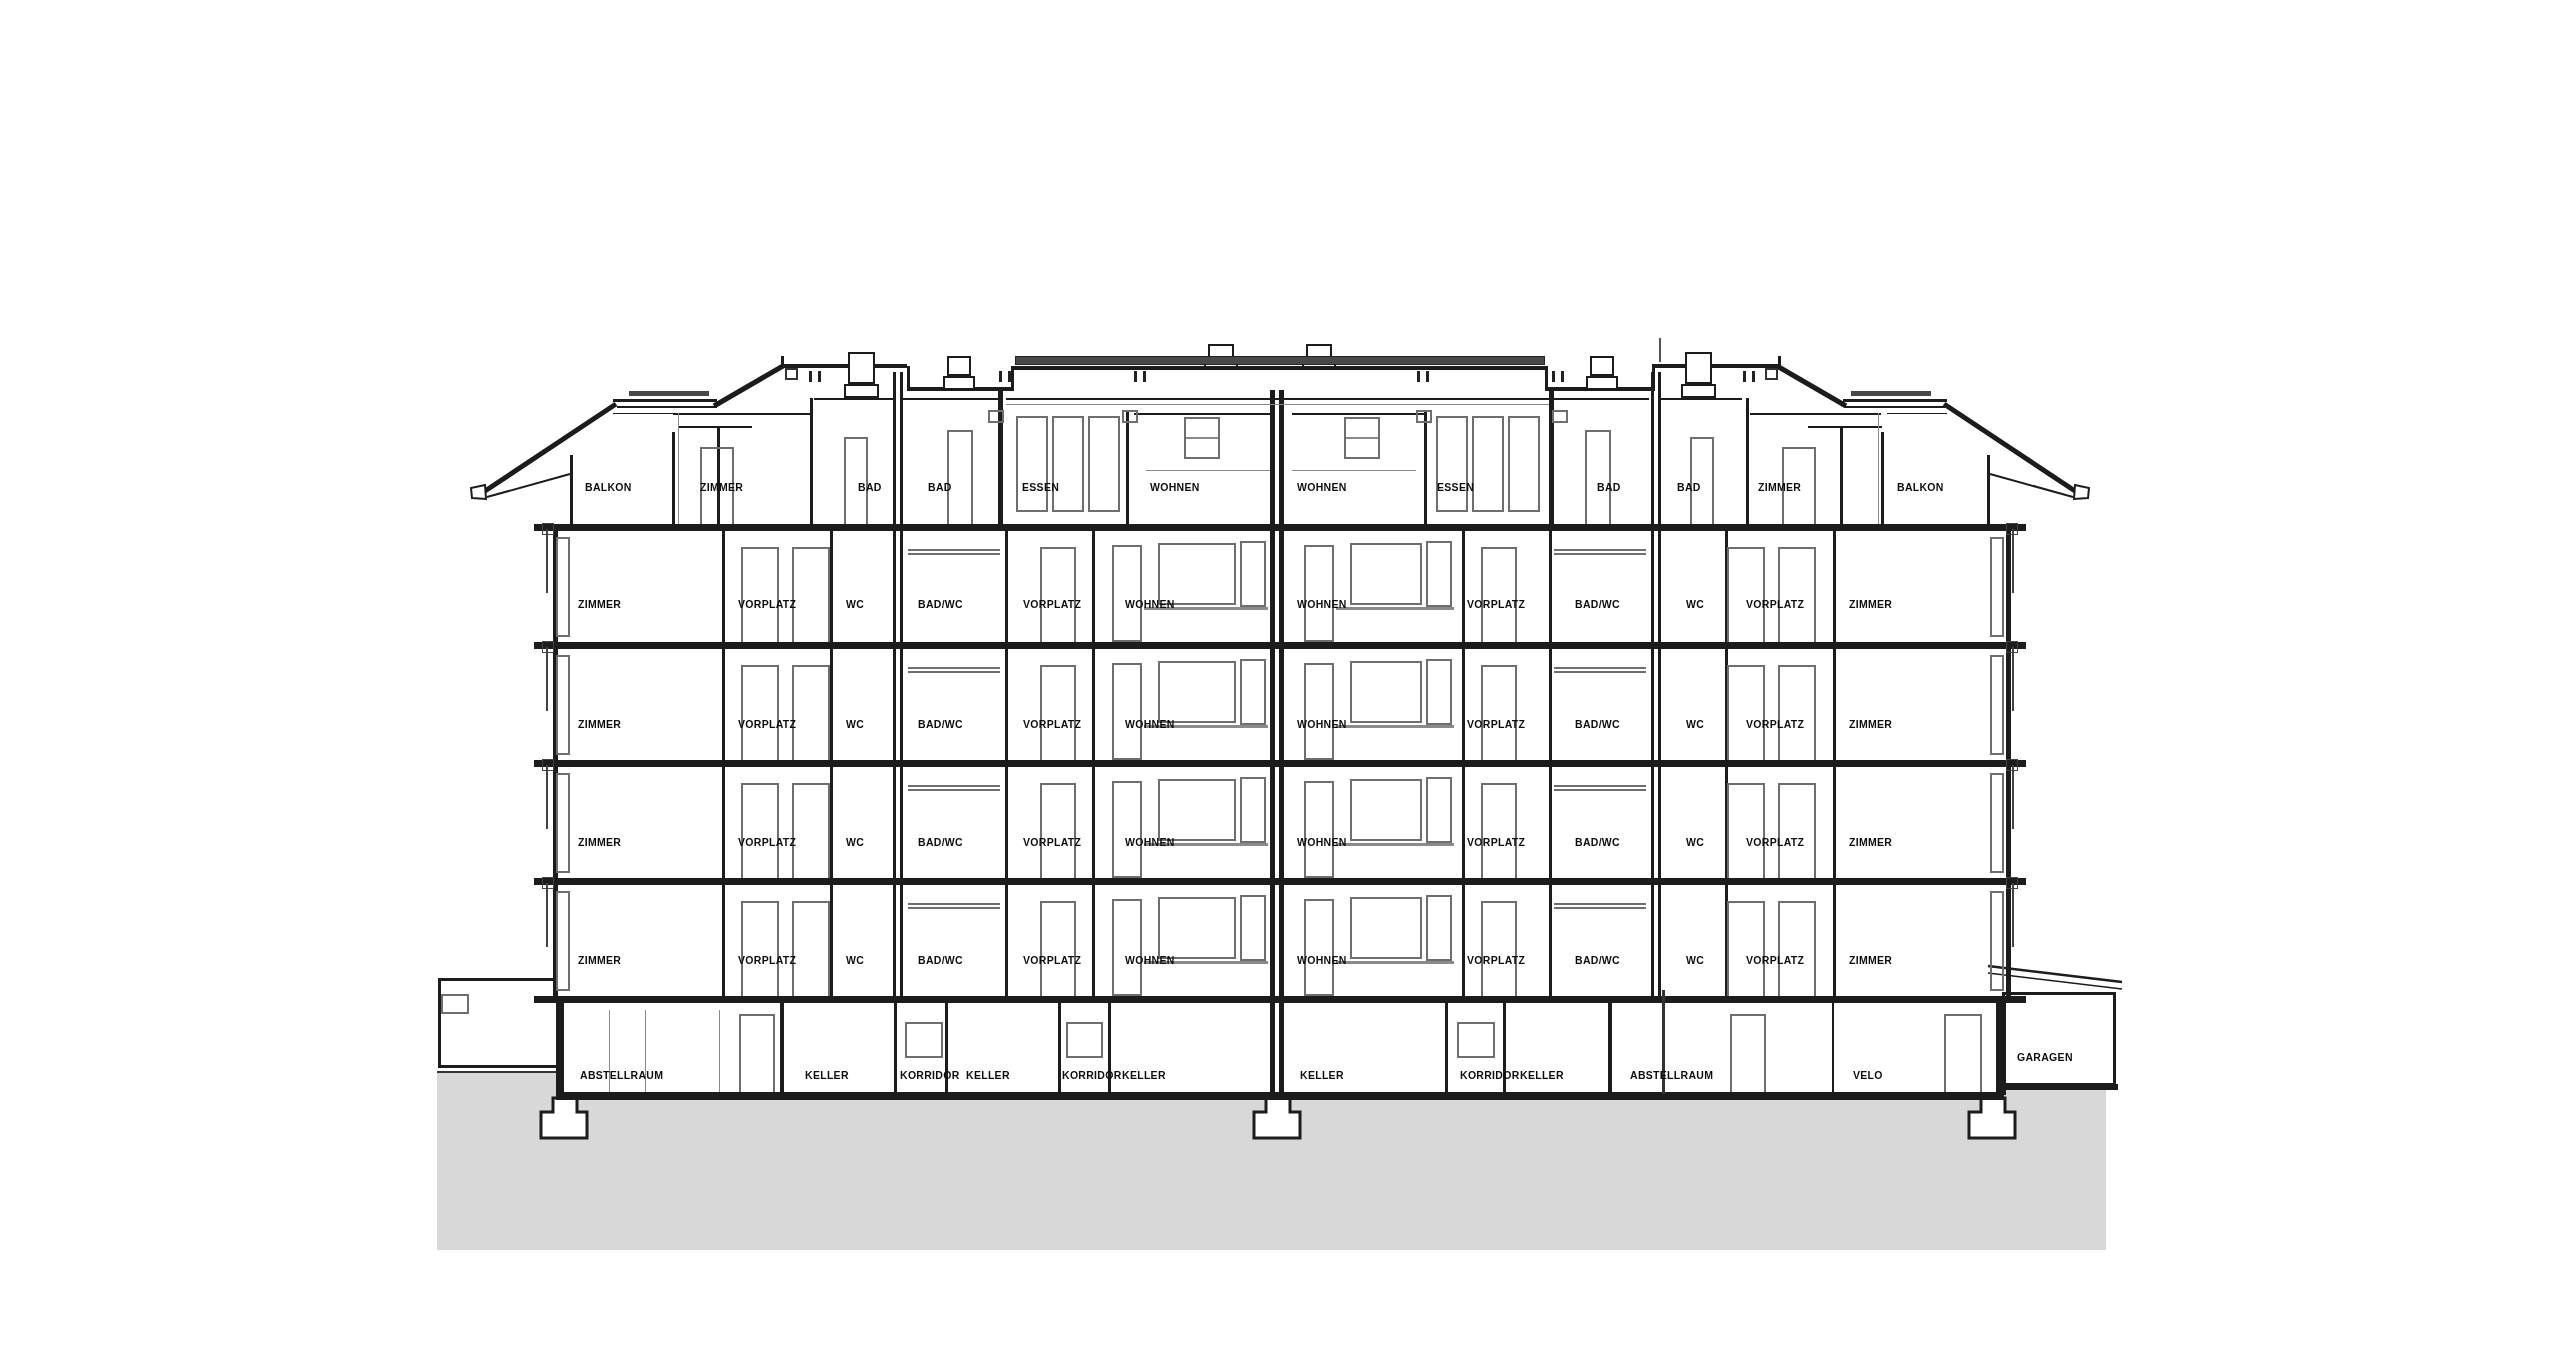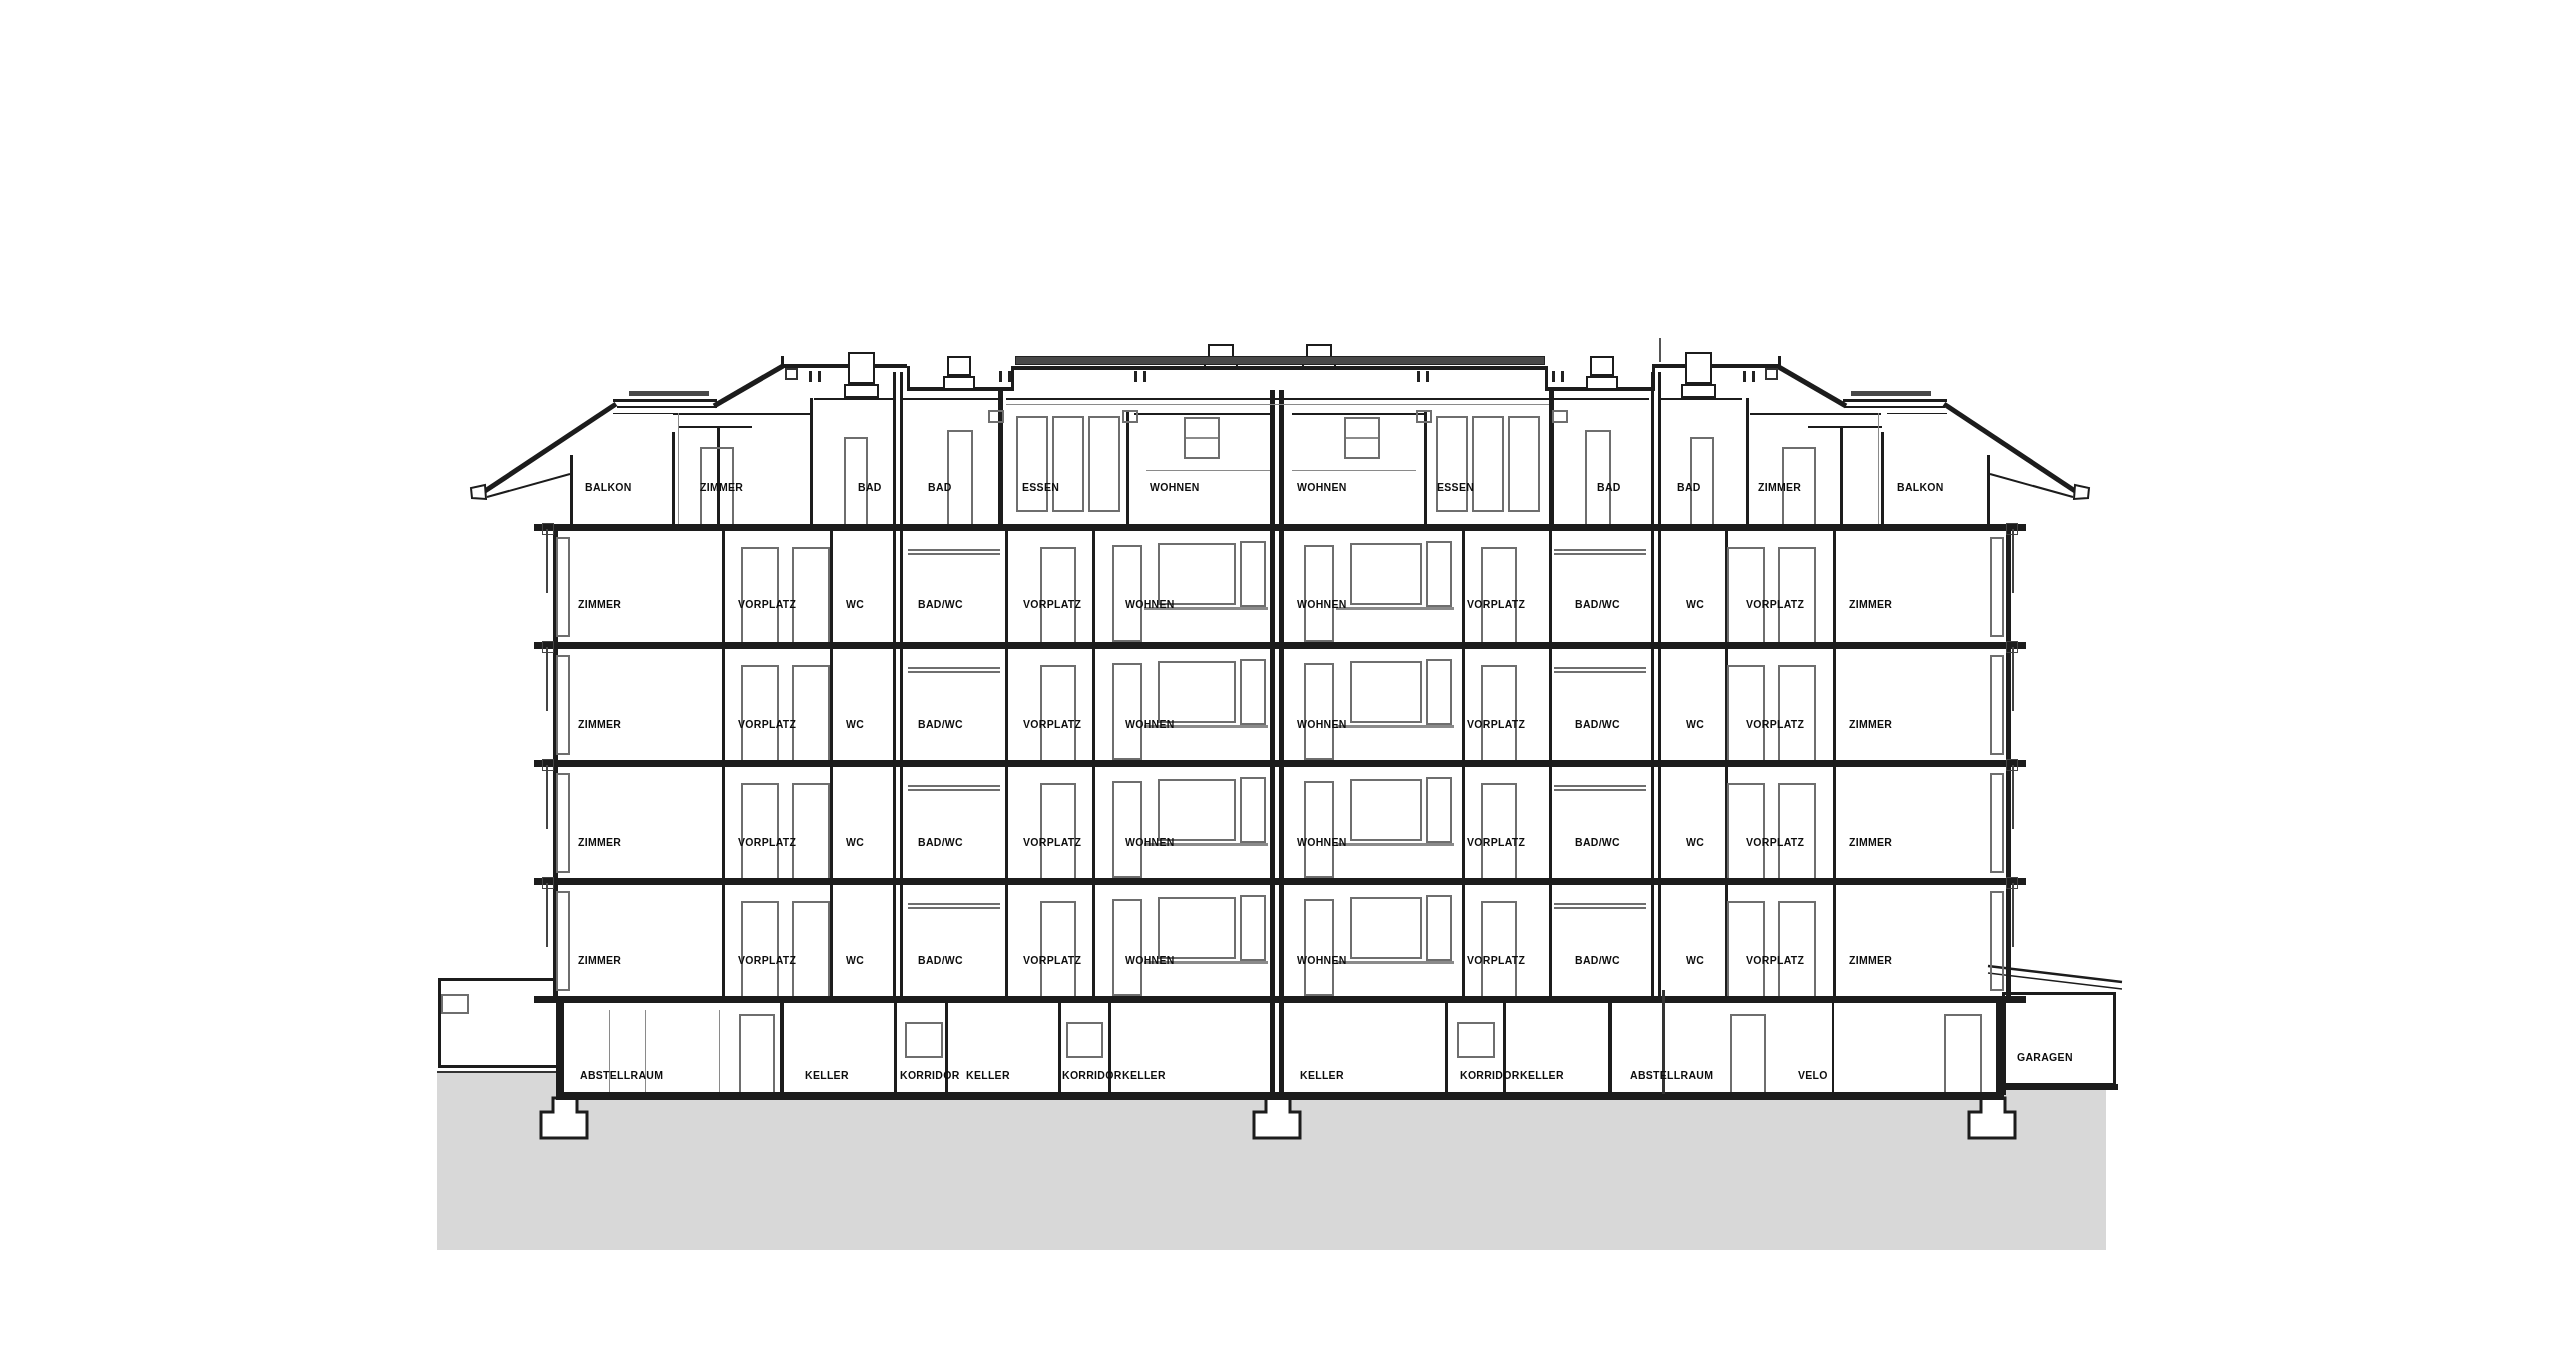--- a/index.html
+++ b/index.html
@@ -346,15 +346,15 @@
     <div class="label" style="left: 580px; top: 1070px;">ABSTELLRAUM</div>
     <div class="label" style="left: 805px; top: 1070px;">KELLER</div>
     <div class="label" style="left: 900px; top: 1070px;">KORRIDOR</div>
     <div class="label" style="left: 966px; top: 1070px;">KELLER</div>
     <div class="label" style="left: 1062px; top: 1070px;">KORRIDOR</div>
     <div class="label" style="left: 1122px; top: 1070px;">KELLER</div>
     <div class="label" style="left: 1300px; top: 1070px;">KELLER</div>
     <div class="label" style="left: 1460px; top: 1070px;">KORRIDOR</div>
     <div class="label" style="left: 1520px; top: 1070px;">KELLER</div>
     <div class="label" style="left: 1630px; top: 1070px;">ABSTELLRAUM</div>
-    <div class="label" style="left: 1798px; top: 1070px; text-align: center;">VELO</div>
+    <div class="label" style="left: 1853px; top: 1070px; text-align: center;">VELO</div>
     <div class="label" style="left: 2017px; top: 1052px;">GARAGEN</div>
 </div>
 
 </body></html>

